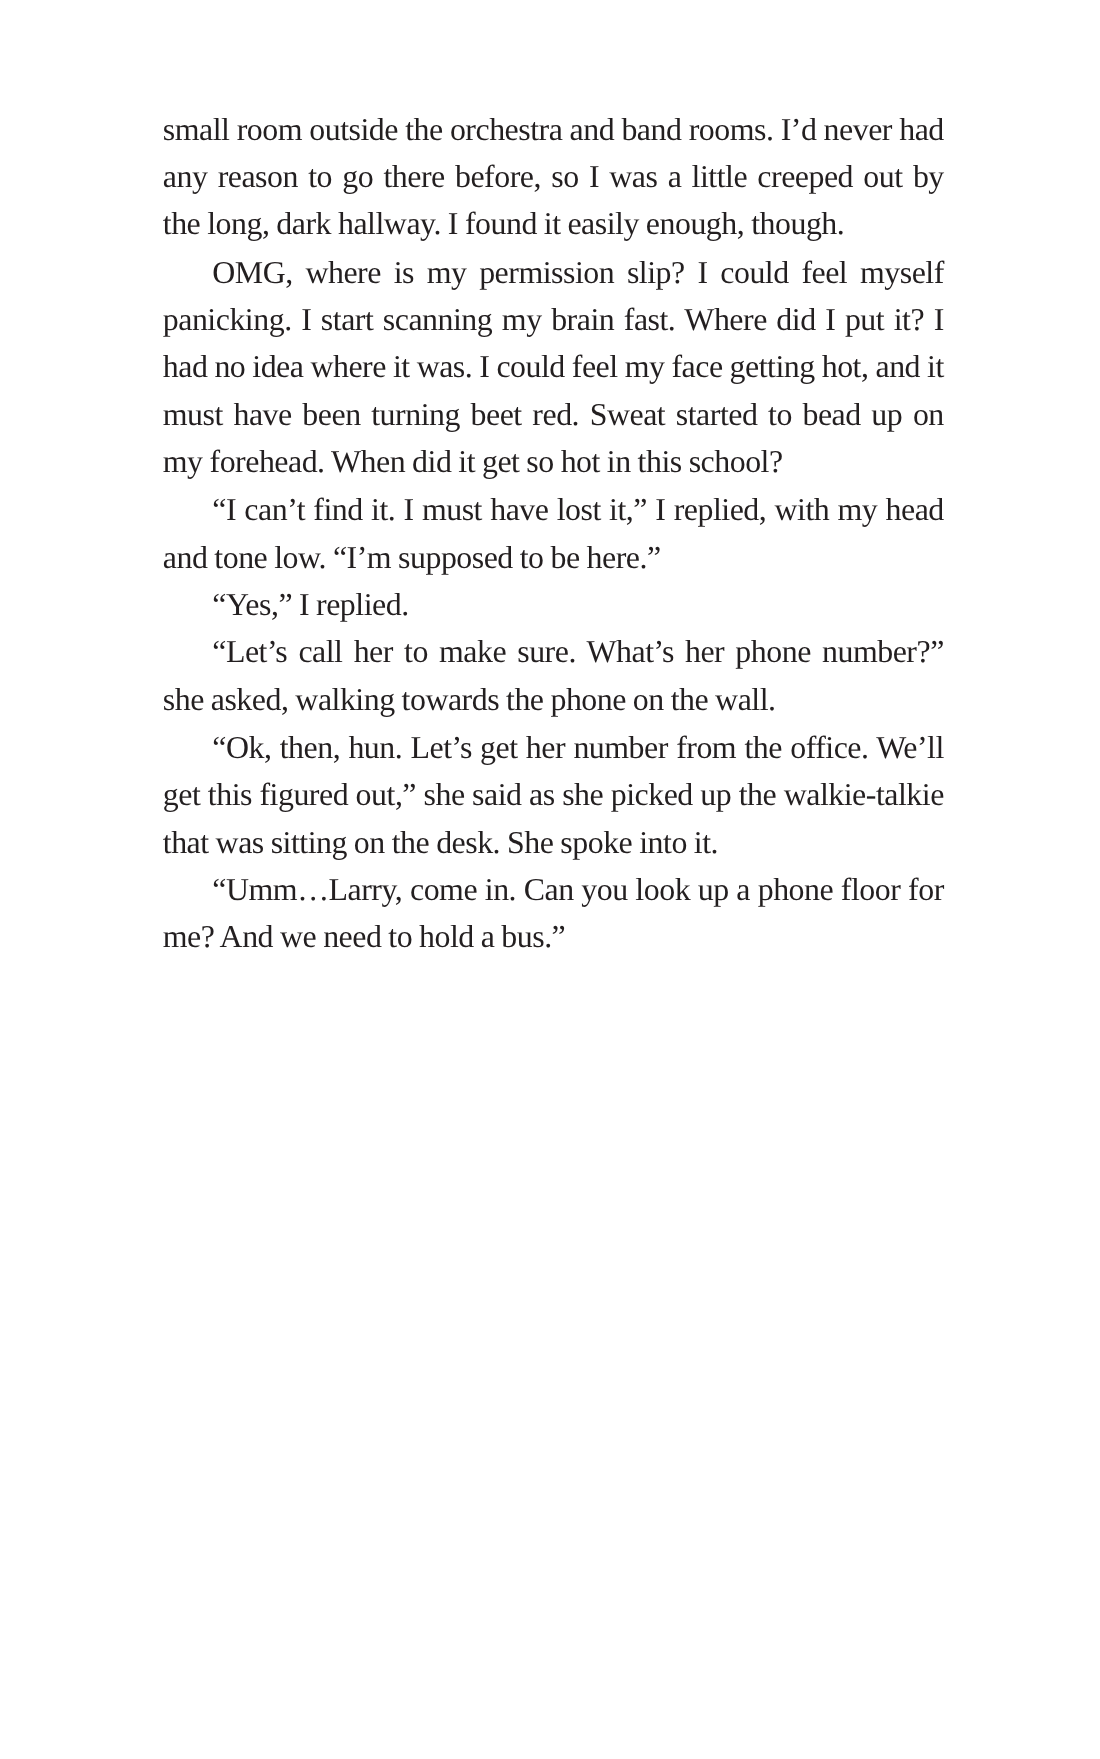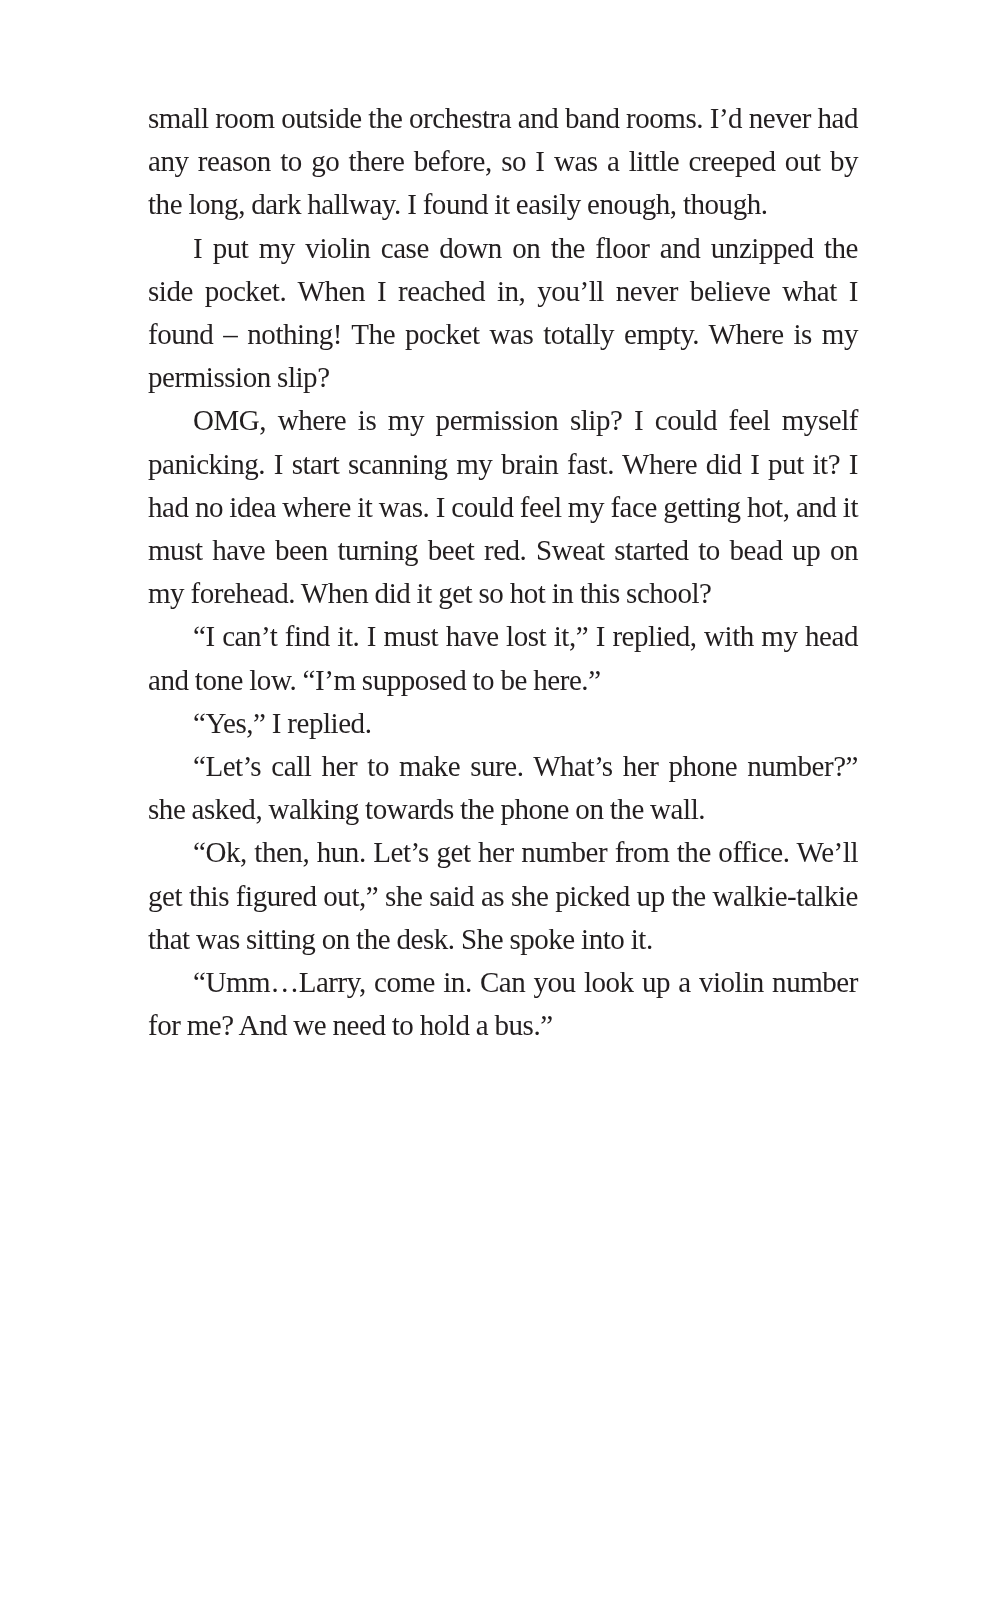--- a/index.html
+++ b/index.html
@@ -33,20 +33,19 @@
     }
     .para.first {
       text-indent: 0;
     }
   </style>
 </head>
 <body>
 
 <div class="page">
   <p class="para first">small room outside the orchestra and band rooms. I’d never had any reason to go there before, so I was a little creeped out by the long, dark hallway. I found it easily enough, though.</p>
-  <p class="para">I put my violin case down on the floor and unzipped the side pocket. When I reached in, you’ll never believe what I found – nothing! The pocket was totally empty. Where is my permission slip?</p>
   <p class="para">OMG, where is my permission slip? I could feel myself panicking. I start scanning my brain fast. Where did I put it? I had no idea where it was. I could feel my face getting hot, and it must have been turning beet red. Sweat started to bead up on my forehead. When did it get so hot in this school?</p>
   <p class="para">“I can’t find it. I must have lost it,” I replied, with my head and tone low. “I’m supposed to be here.”</p>
   <p class="para">“Yes,” I replied.</p>
   <p class="para">“Let’s call her to make sure. What’s her phone number?” she asked, walking towards the phone on the wall.</p>
   <p class="para">“Ok, then, hun. Let’s get her number from the office. We’ll get this figured out,” she said as she picked up the walkie-talkie that was sitting on the desk. She spoke into it.</p>
-  <p class="para">“Umm…Larry, come in. Can you look up a violin number for me? And we need to hold a bus.”</p>
+  <p class="para">“Umm…Larry, come in. Can you look up a phone floor for me? And we need to hold a bus.”</p>
 </div>
 
 </body></html>

